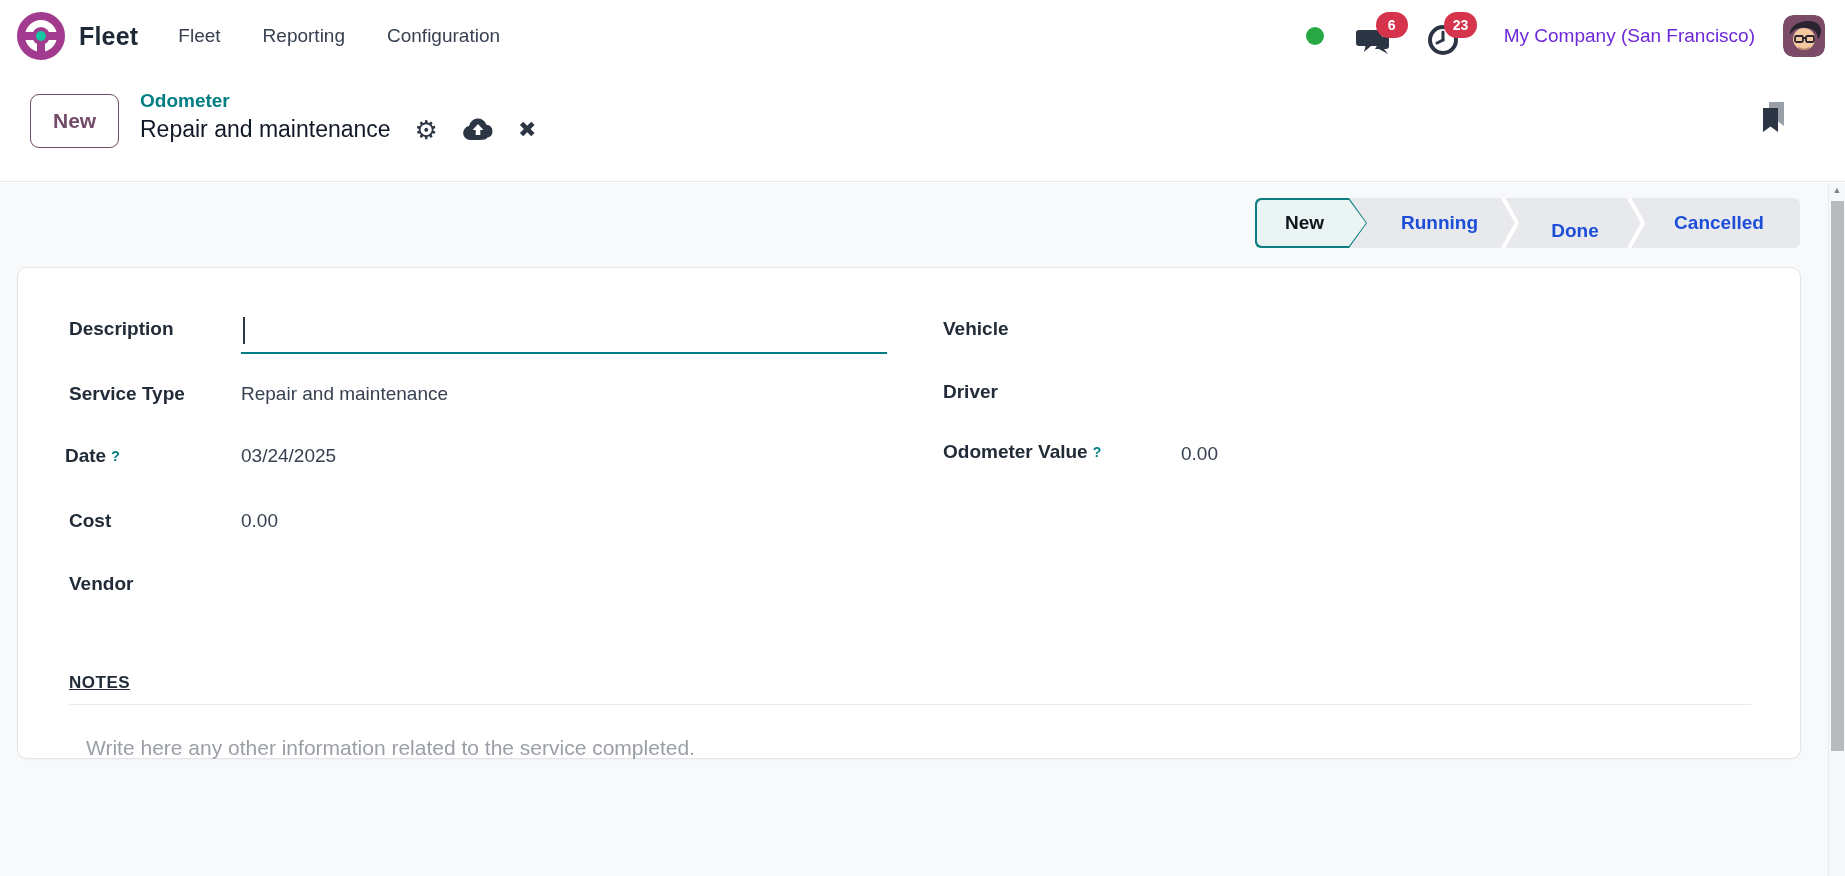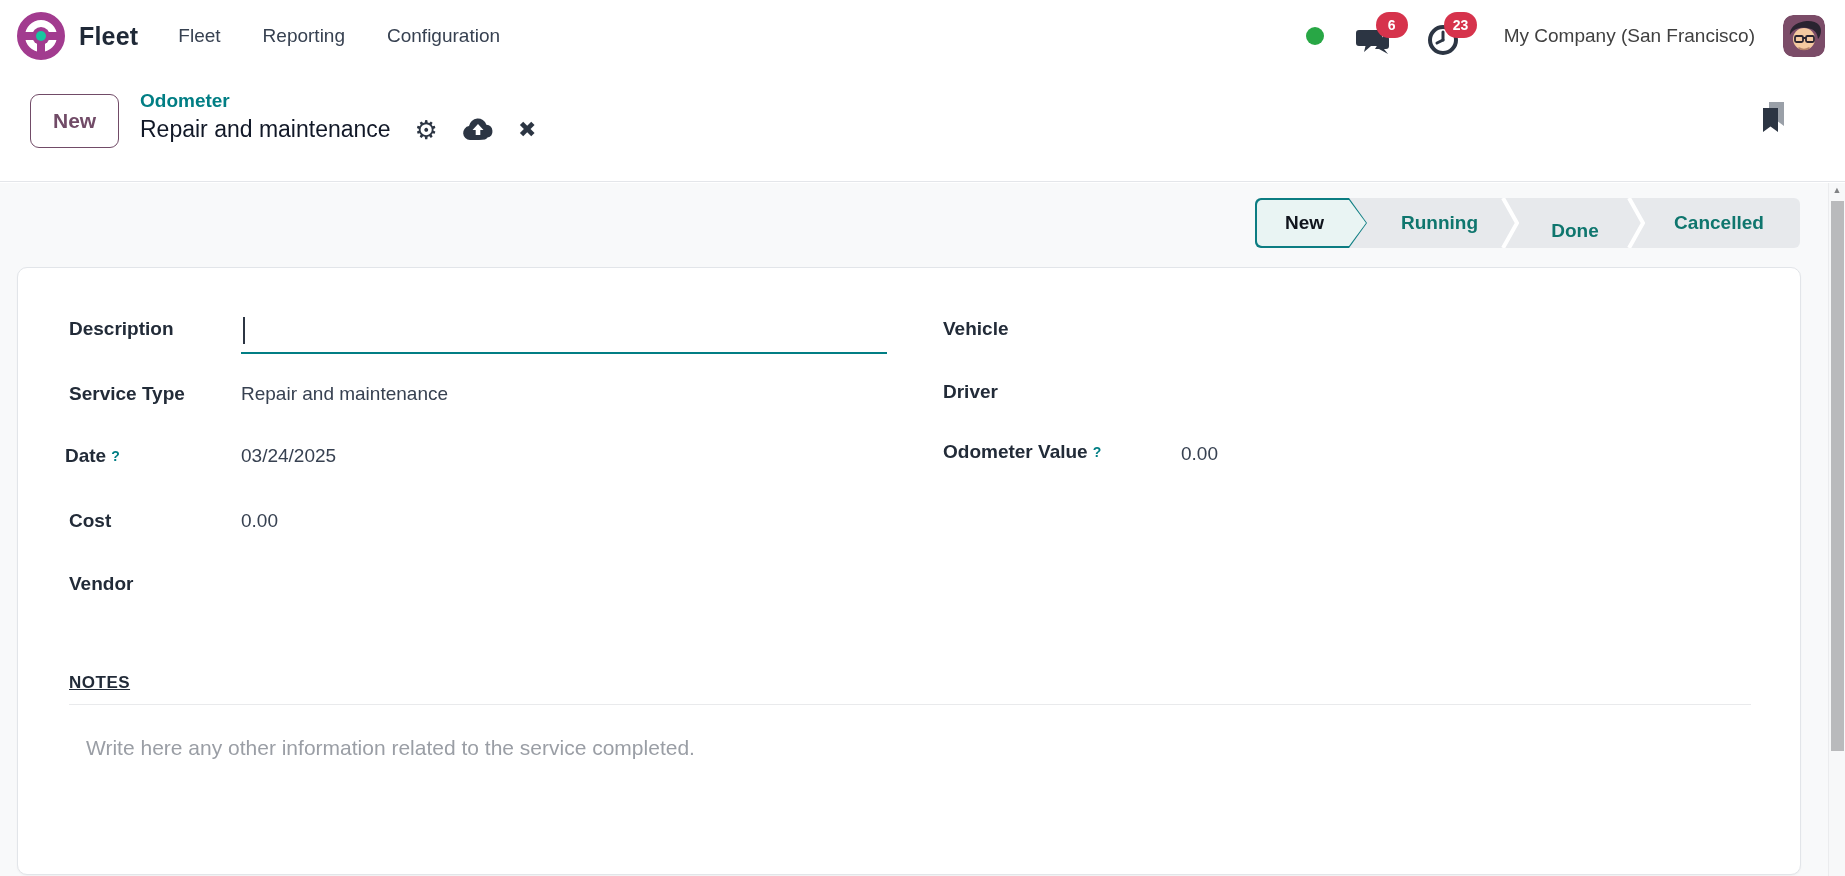--- a/index.html
+++ b/index.html
@@ -18,21 +18,21 @@
   .nav-menus { display:flex; align-items:center; gap:42px; margin-left:40px; }
   .nav-item { font-size:19px; color:#374151; cursor:pointer; }
   .nav-right { margin-left:auto; display:flex; align-items:center; }
   .status-dot { width:18px; height:18px; border-radius:50%; background:#28a745; }
   .icon-wrap { position:relative; margin-left:32px; width:38px; height:40px;
                display:flex; align-items:flex-end; cursor:pointer; }
   .badge { position:absolute; top:-4px; left:20px; min-width:32px; height:26px; padding:0 9px;
            background:#d6334c; color:#fff; font-size:14px; font-weight:700; border-radius:14px;
            display:flex; align-items:center; justify-content:center; }
   .badge-wide { left:18px; }
-  .company { margin-left:40px; font-size:19px; color:#404040; font-weight:500; cursor:pointer; }
+  .company { margin-left:40px; font-size:19px; color:#6d28d9; font-weight:500; cursor:pointer; }
   .avatar { margin-left:28px; width:42px; height:42px; border-radius:10px; overflow:hidden; cursor:pointer; }
 
   
   .control-panel { position:absolute; top:72px; left:0; right:0; height:110px;
                    background:#fff; border-bottom:1px solid #e4e6ea; }
   .btn-new { position:absolute; left:30px; top:22px; height:54px; padding:0 22px;
              background:#fff; border:1px solid #714B67; border-radius:9px;
              color:#714B67; font-size:21px; font-weight:600; cursor:pointer;
              font-family:inherit; }
   .bc-stack { position:absolute; left:140px; top:18px; }
@@ -44,36 +44,36 @@
   .x-glyph { font-size:22px; color:#2c3543; font-weight:700; line-height:1; }
   .bookmark-btn { position:absolute; right:56px; top:28px; width:30px; height:30px; cursor:pointer; }
 
   
   .content { position:absolute; top:183px; left:0; right:17px; bottom:0; background:#f8f9fa; }
 
   
   .statusbar { position:absolute; top:15px; right:28px; width:545px; height:50px;
                background:#e7e9ec; border-radius:6px; display:flex; }
   .stage { display:flex; align-items:center; justify-content:center;
-           font-size:19px; font-weight:600; color:#0f766e; cursor:pointer; }
+           font-size:19px; font-weight:600; color:#1d4ed8; cursor:pointer; }
   .stage-running { width:145px; }
   .stage-done { width:126px;margin-top:16px; }
   .stage-cancelled { width:162px; }
   .stage-active-outer { position:relative; width:112px; height:50px; background:#0c7d82;
       clip-path:polygon(0 0, calc(100% - 18px) 0, 100% 50%, calc(100% - 18px) 100%, 0 100%);
       border-radius:6px 0 0 6px; cursor:pointer; flex:0 0 112px; }
   .stage-active-inner { position:absolute; top:2px; left:2px; bottom:2px; right:1px;
       background:#e9f4f3; border-radius:5px 0 0 5px;
       clip-path:polygon(0 0, calc(100% - 17px) 0, 100% 50%, calc(100% - 17px) 100%, 0 100%);
       display:flex; align-items:center; justify-content:center;
       font-size:19px; font-weight:700; color:#10141c; padding-right:14px; }
   .chev { position:absolute; top:0; }
 
   
-  .sheet { position:absolute; top:84px; left:17px; width:1784px; height:608px;
+  .sheet { position:absolute; top:84px; left:17px; width:1784px; height:492px;
            background:#fff; border:1px solid #e2e5e9; border-radius:10px;
            box-shadow:0 1px 2px rgba(0,0,0,.04); }
   .frow { position:absolute; height:30px; display:flex; align-items:center; }
   .flabel { font-size:19px; font-weight:700; color:#222b38; }
   .fvalue { font-size:19px; color:#374151; cursor:text; }
   .help-sup { color:#017E84; font-size:14px; vertical-align:super; margin-left:5px; font-weight:600; cursor:pointer; }
   .desc-input { position:absolute; left:223px; top:46px; width:646px; height:40px;
                 border-bottom:2px solid #017E84; cursor:text; }
   .caret { position:absolute; left:2px; top:3px; width:2px; height:27px; background:#2c3543; }
 

